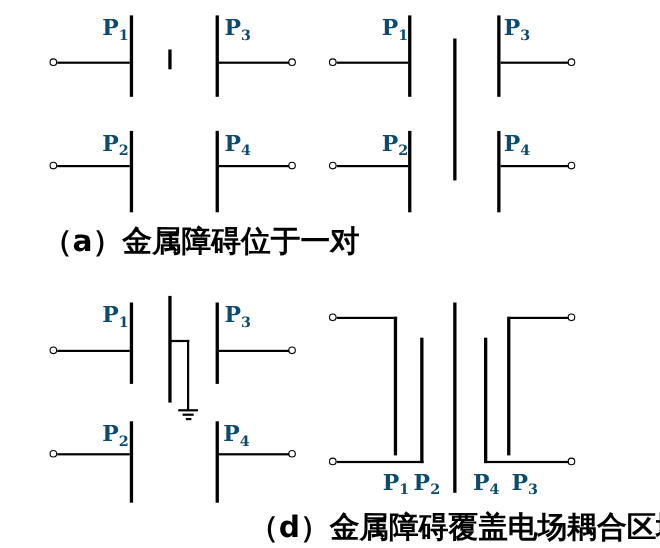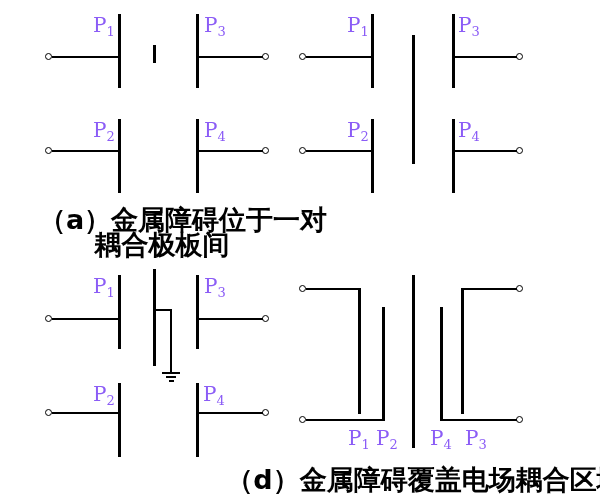--- a/index.html
+++ b/index.html
@@ -14,21 +14,21 @@
   
   .hline{position:absolute;height:2px;background:#000;}
   
   .term{
     position:absolute;width:5px;height:5px;border:1.6px solid #000;
     border-radius:50%;background:#fff;
   }
   
   .plabel{
     position:absolute;font-family:"DejaVu Serif","Liberation Serif",serif;
-    font-weight:normal;font-size:20px;line-height:1;color:#8b5cf6;white-space:nowrap;
+    font-weight:bold;font-size:20px;line-height:1;color:#0c4a6e;white-space:nowrap;
   }
   .plabel sub{font-size:13px;line-height:1;vertical-align:-4px;}
   
   .caption{
     position:absolute;transform:translateX(-50%);
     font-family:"DejaVu Sans","Liberation Sans",sans-serif;
     font-weight:bold;font-size:27px;line-height:1.15;color:#000;white-space:nowrap;
   }
   .gbar{position:absolute;height:2px;background:#000;}
 </style>
@@ -53,21 +53,20 @@
   <div class="vline" style="left:196px;top:119px;height:74px;"></div>
 
   <div class="vline" style="left:153px;top:45px;height:18px;"></div>
 
   <div class="plabel" style="left:93px;top:15px;"><span>P</span><sub>1</sub></div>
   <div class="plabel" style="left:204px;top:15px;"><span>P</span><sub>3</sub></div>
   <div class="plabel" style="left:93px;top:120px;"><span>P</span><sub>2</sub></div>
   <div class="plabel" style="left:204px;top:120px;"><span>P</span><sub>4</sub></div>
 
   <div class="caption" style="left:183px;top:204px;">（a）金属障碍位于一对</div>
-  <div class="caption" style="left:162px;top:229px;">耦合极板间</div>
 </div>
 
 <div class="abs" style="left:0;top:0;width:600px;height:250px;">
 
   <div class="term" style="left:299px;top:53px;"></div>
   <div class="term" style="left:299px;top:147px;"></div>
   <div class="term" style="left:516px;top:53px;"></div>
   <div class="term" style="left:516px;top:147px;"></div>
 
   <div class="hline" style="left:306px;top:56px;width:65px;"></div>

